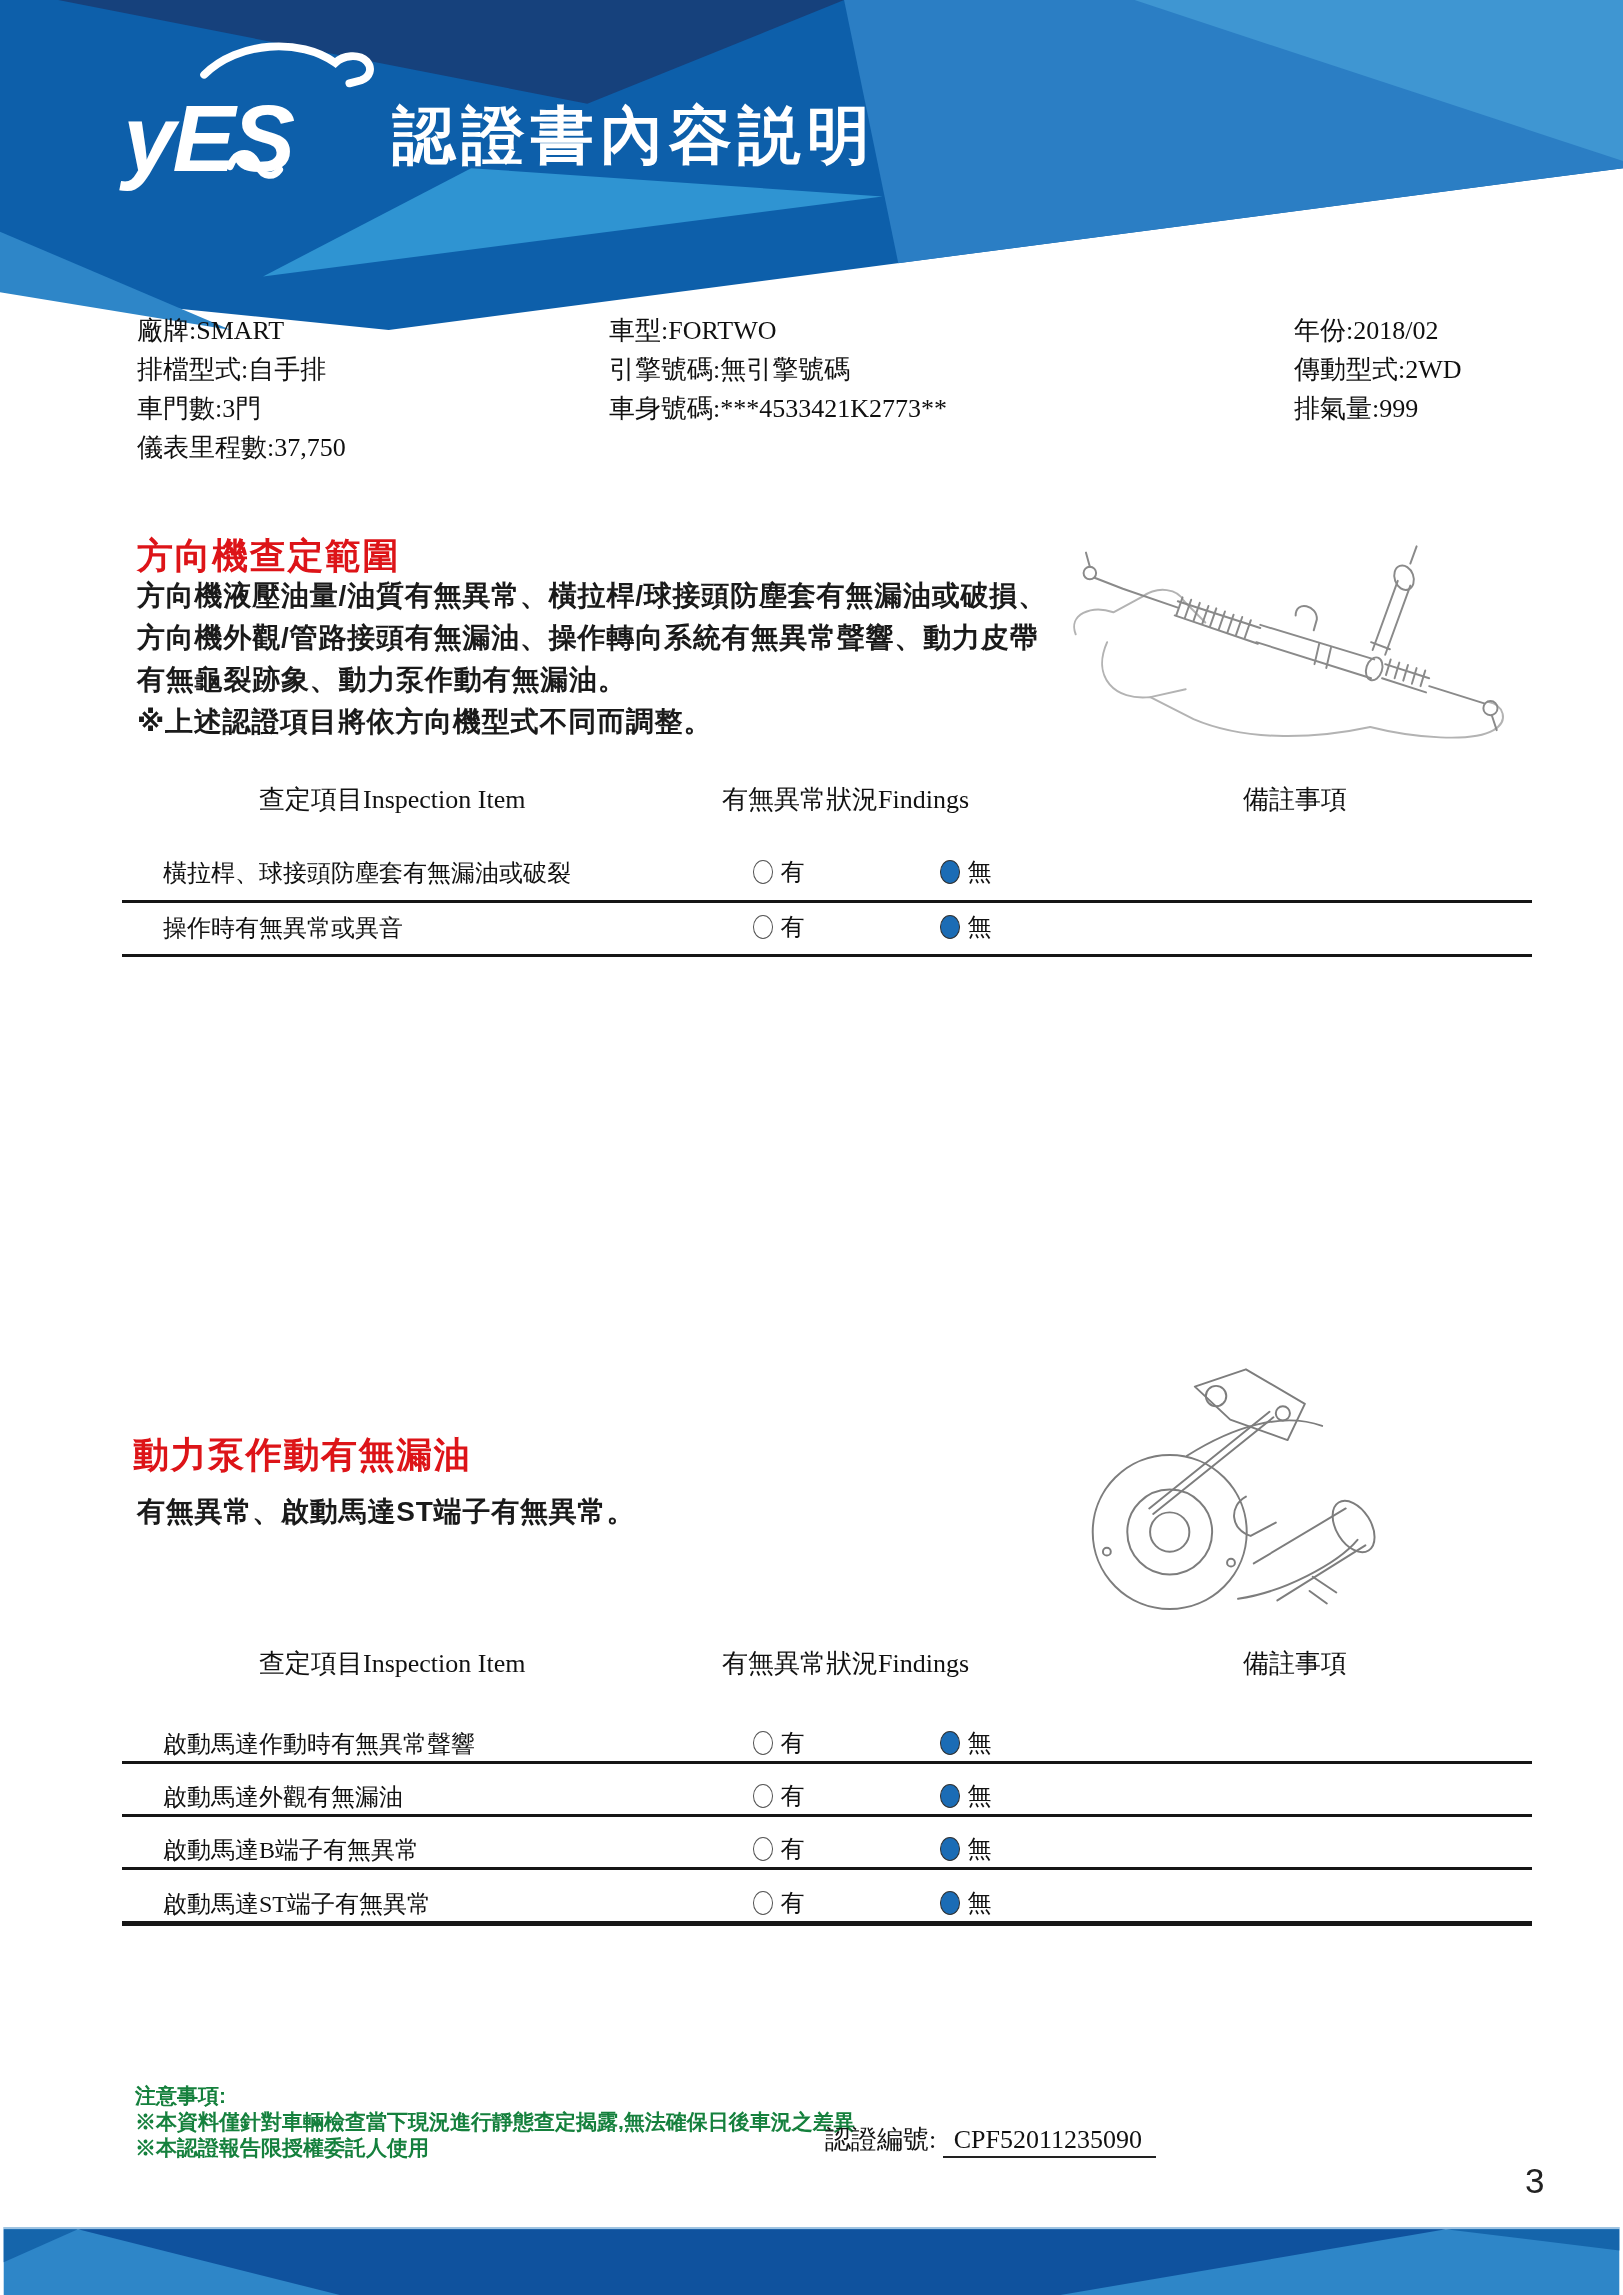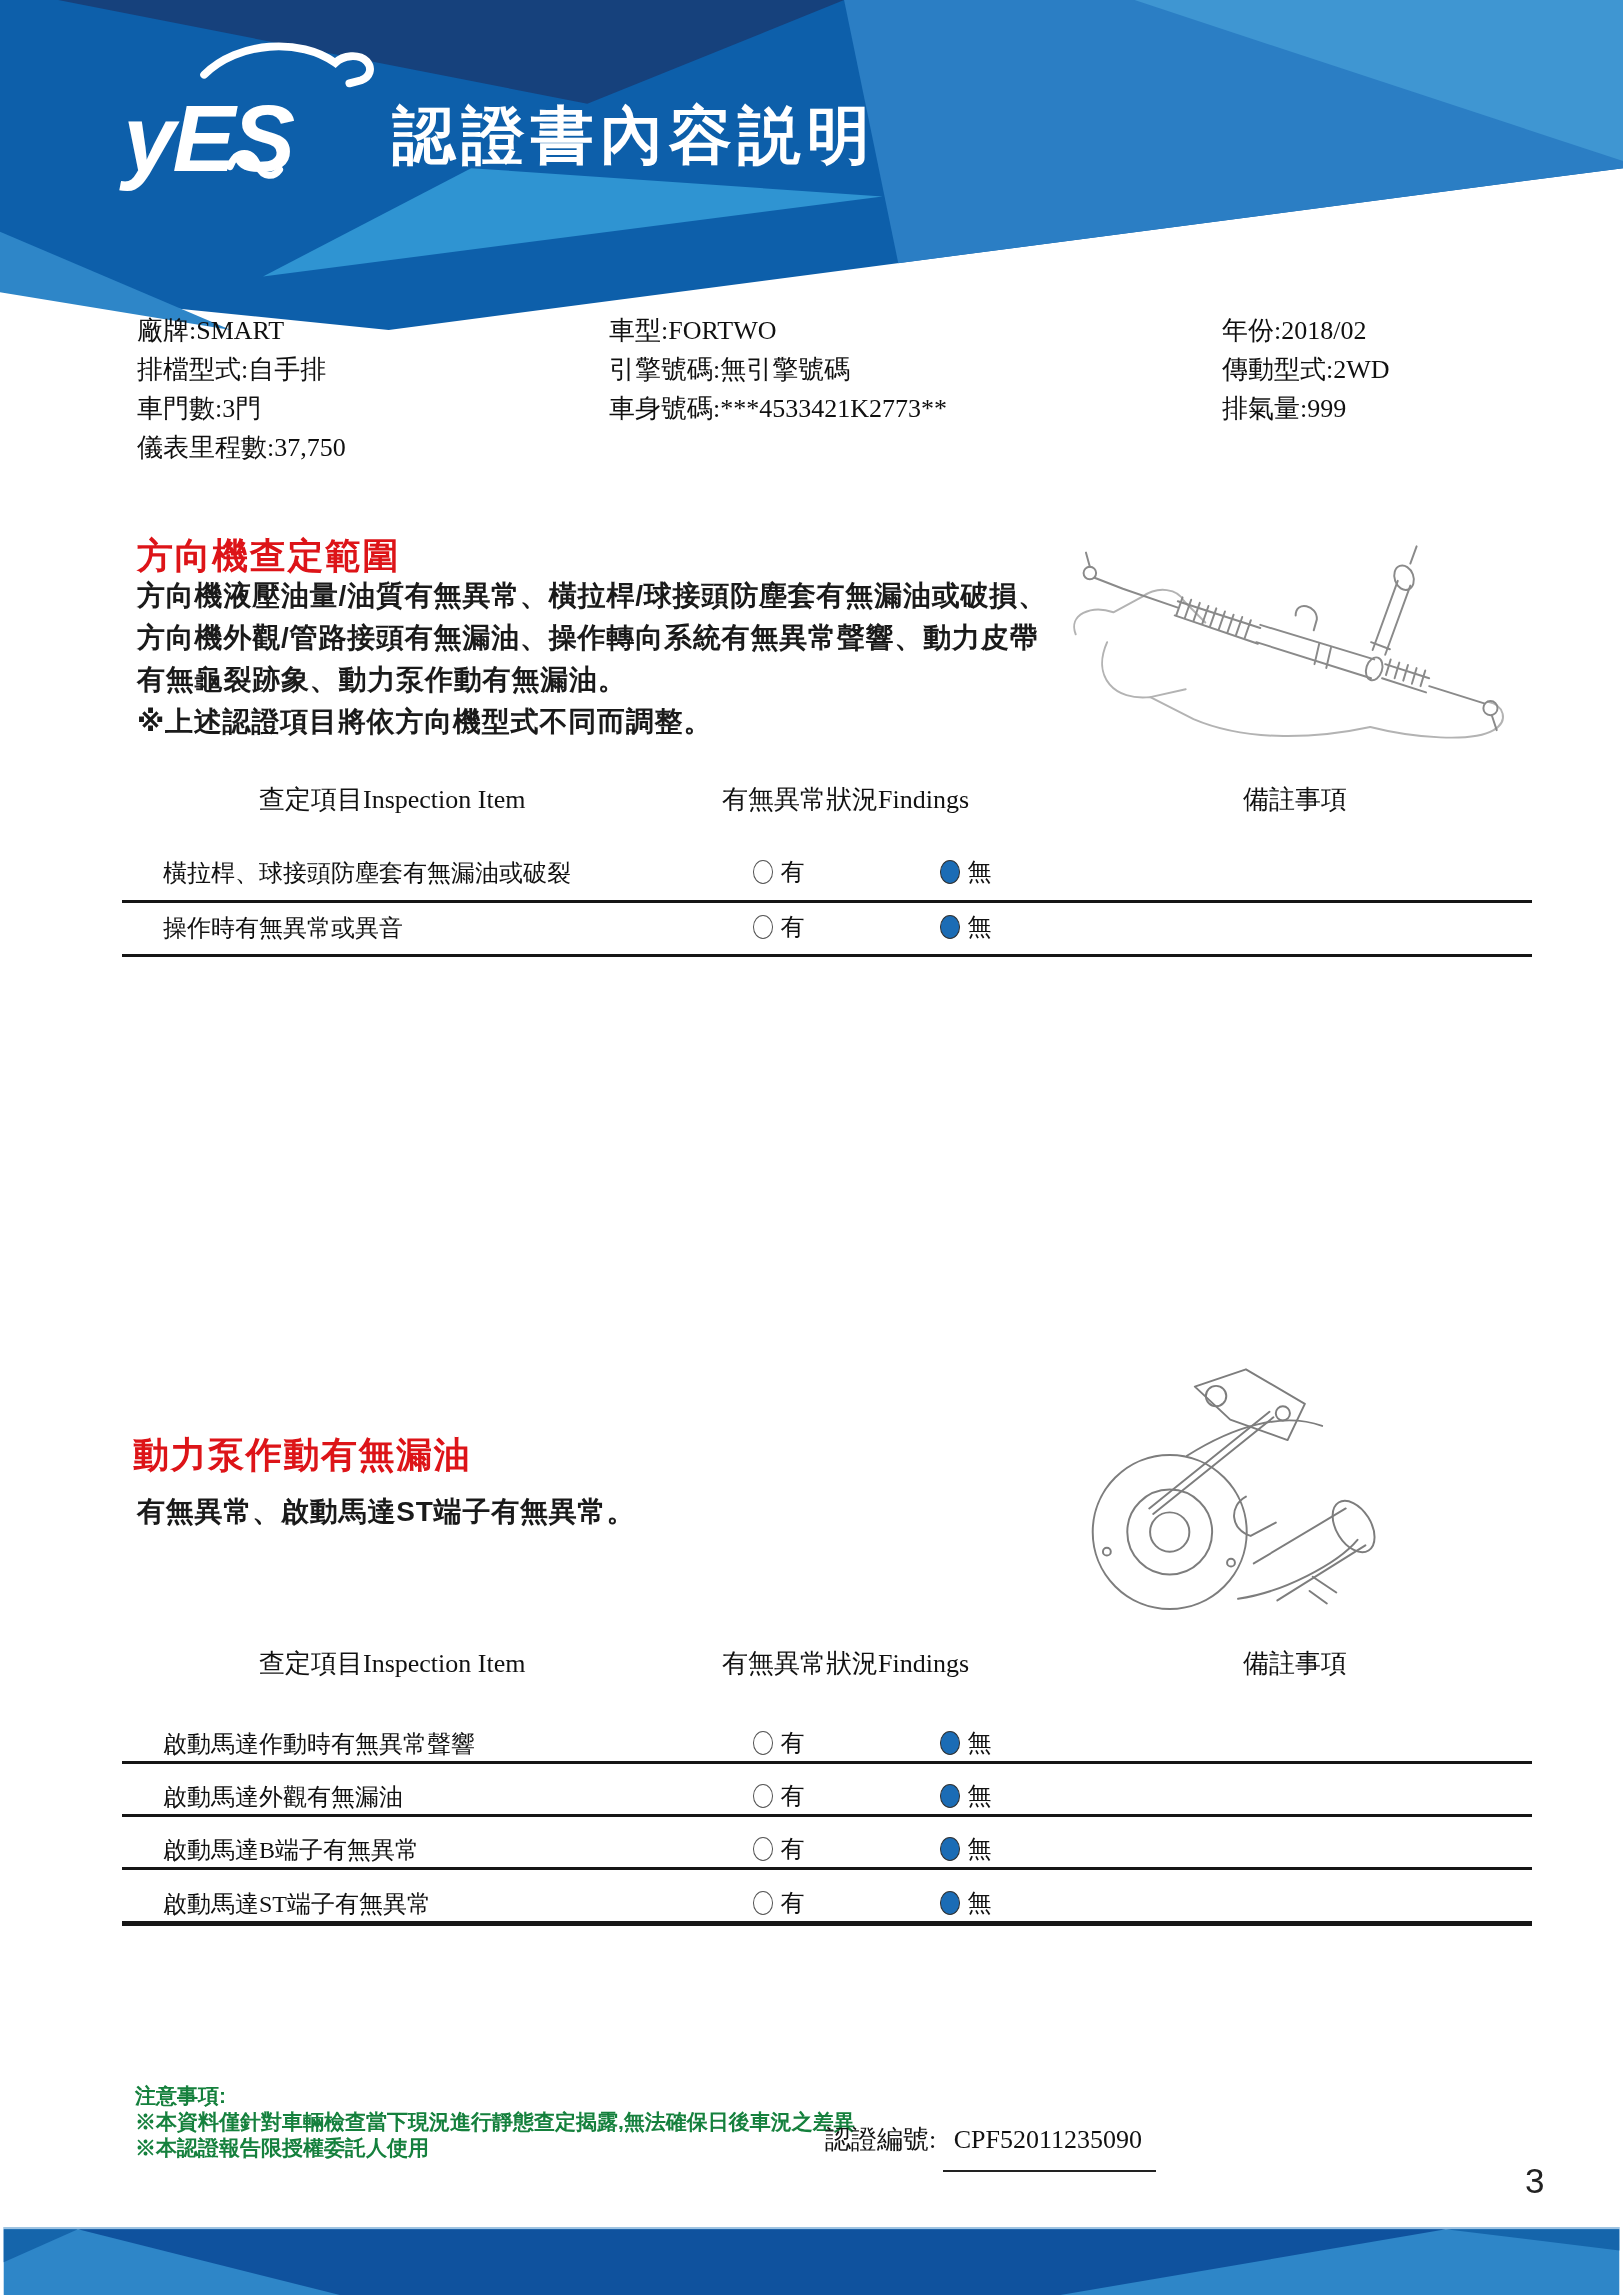--- a/index.html
+++ b/index.html
@@ -24,21 +24,21 @@
   .opt{position:absolute;top:1.6px;display:flex;align-items:center;gap:7px;}
   .radio{display:inline-block;width:20.4px;height:24px;border:1.6px solid #555;border-radius:50%;
          background:#fff;box-sizing:border-box;}
   .radio.selected{background:#1b6cb5;border-color:#333;}
   .hline{position:absolute;left:122px;width:1410px;height:3.1px;background:#161616;}
   .hline.thick{height:4.7px;}
   
   .notes{position:absolute;left:135px;top:2083px;font-family:Liberation Sans, sans-serif;
          font-weight:bold;font-size:21px;line-height:26px;color:#15803d;white-space:nowrap;}
   .cert{position:absolute;left:825px;top:2122px;font-size:26px;color:#111;white-space:nowrap;}
-  .cert .num{border-bottom:2.4px solid #222;padding:0 14px 16px 11px;}
+  .cert .num{border-bottom:2.4px solid #222;padding:0 14px 2px 11px;}
   .pagenum{position:absolute;left:1525px;top:2161px;font-family:"Liberation Sans","DejaVu Sans",sans-serif;
            font-size:35px;color:#222;}
 </style>
 </head>
 <body>
 
 <div class="page">
 
   <svg class="abs" style="left:0;top:0" width="1623" height="330" viewBox="0 0 2067 420">
     <polygon points="0,0 2067,0 2067,214 495,420 0,370" fill="#0d5faa"></polygon>
@@ -59,21 +59,21 @@
     <div class="vrow"><span>廠牌:</span><span>SMART</span></div>
     <div class="vrow"><span>排檔型式:</span><span>自手排</span></div>
     <div class="vrow"><span>車門數:</span><span>3門</span></div>
     <div class="vrow"><span>儀表里程數:</span><span>37,750</span></div>
   </div>
   <div class="vcol" style="left:609px">
     <div class="vrow"><span>車型:</span><span>FORTWO</span></div>
     <div class="vrow"><span>引擎號碼:</span><span>無引擎號碼</span></div>
     <div class="vrow"><span>車身號碼:</span><span>***4533421K2773**</span></div>
   </div>
-  <div class="vcol" style="left:1222px">
+  <div class="vcol" style="left:1294px">
     <div class="vrow"><span>年份:</span><span>2018/02</span></div>
     <div class="vrow"><span>傳動型式:</span><span>2WD</span></div>
     <div class="vrow"><span>排氣量:</span><span>999</span></div>
   </div>
 
   <div class="sec-title" style="left:137px;top:532px">方向機查定範圍</div>
   <div class="sec-desc" style="left:137px;top:575px">
     <div>方向機液壓油量/油質有無異常、橫拉桿/球接頭防塵套有無漏油或破損、</div>
     <div>方向機外觀/管路接頭有無漏油、操作轉向系統有無異常聲響、動力皮帶</div>
     <div>有無龜裂跡象、動力泵作動有無漏油。</div>

